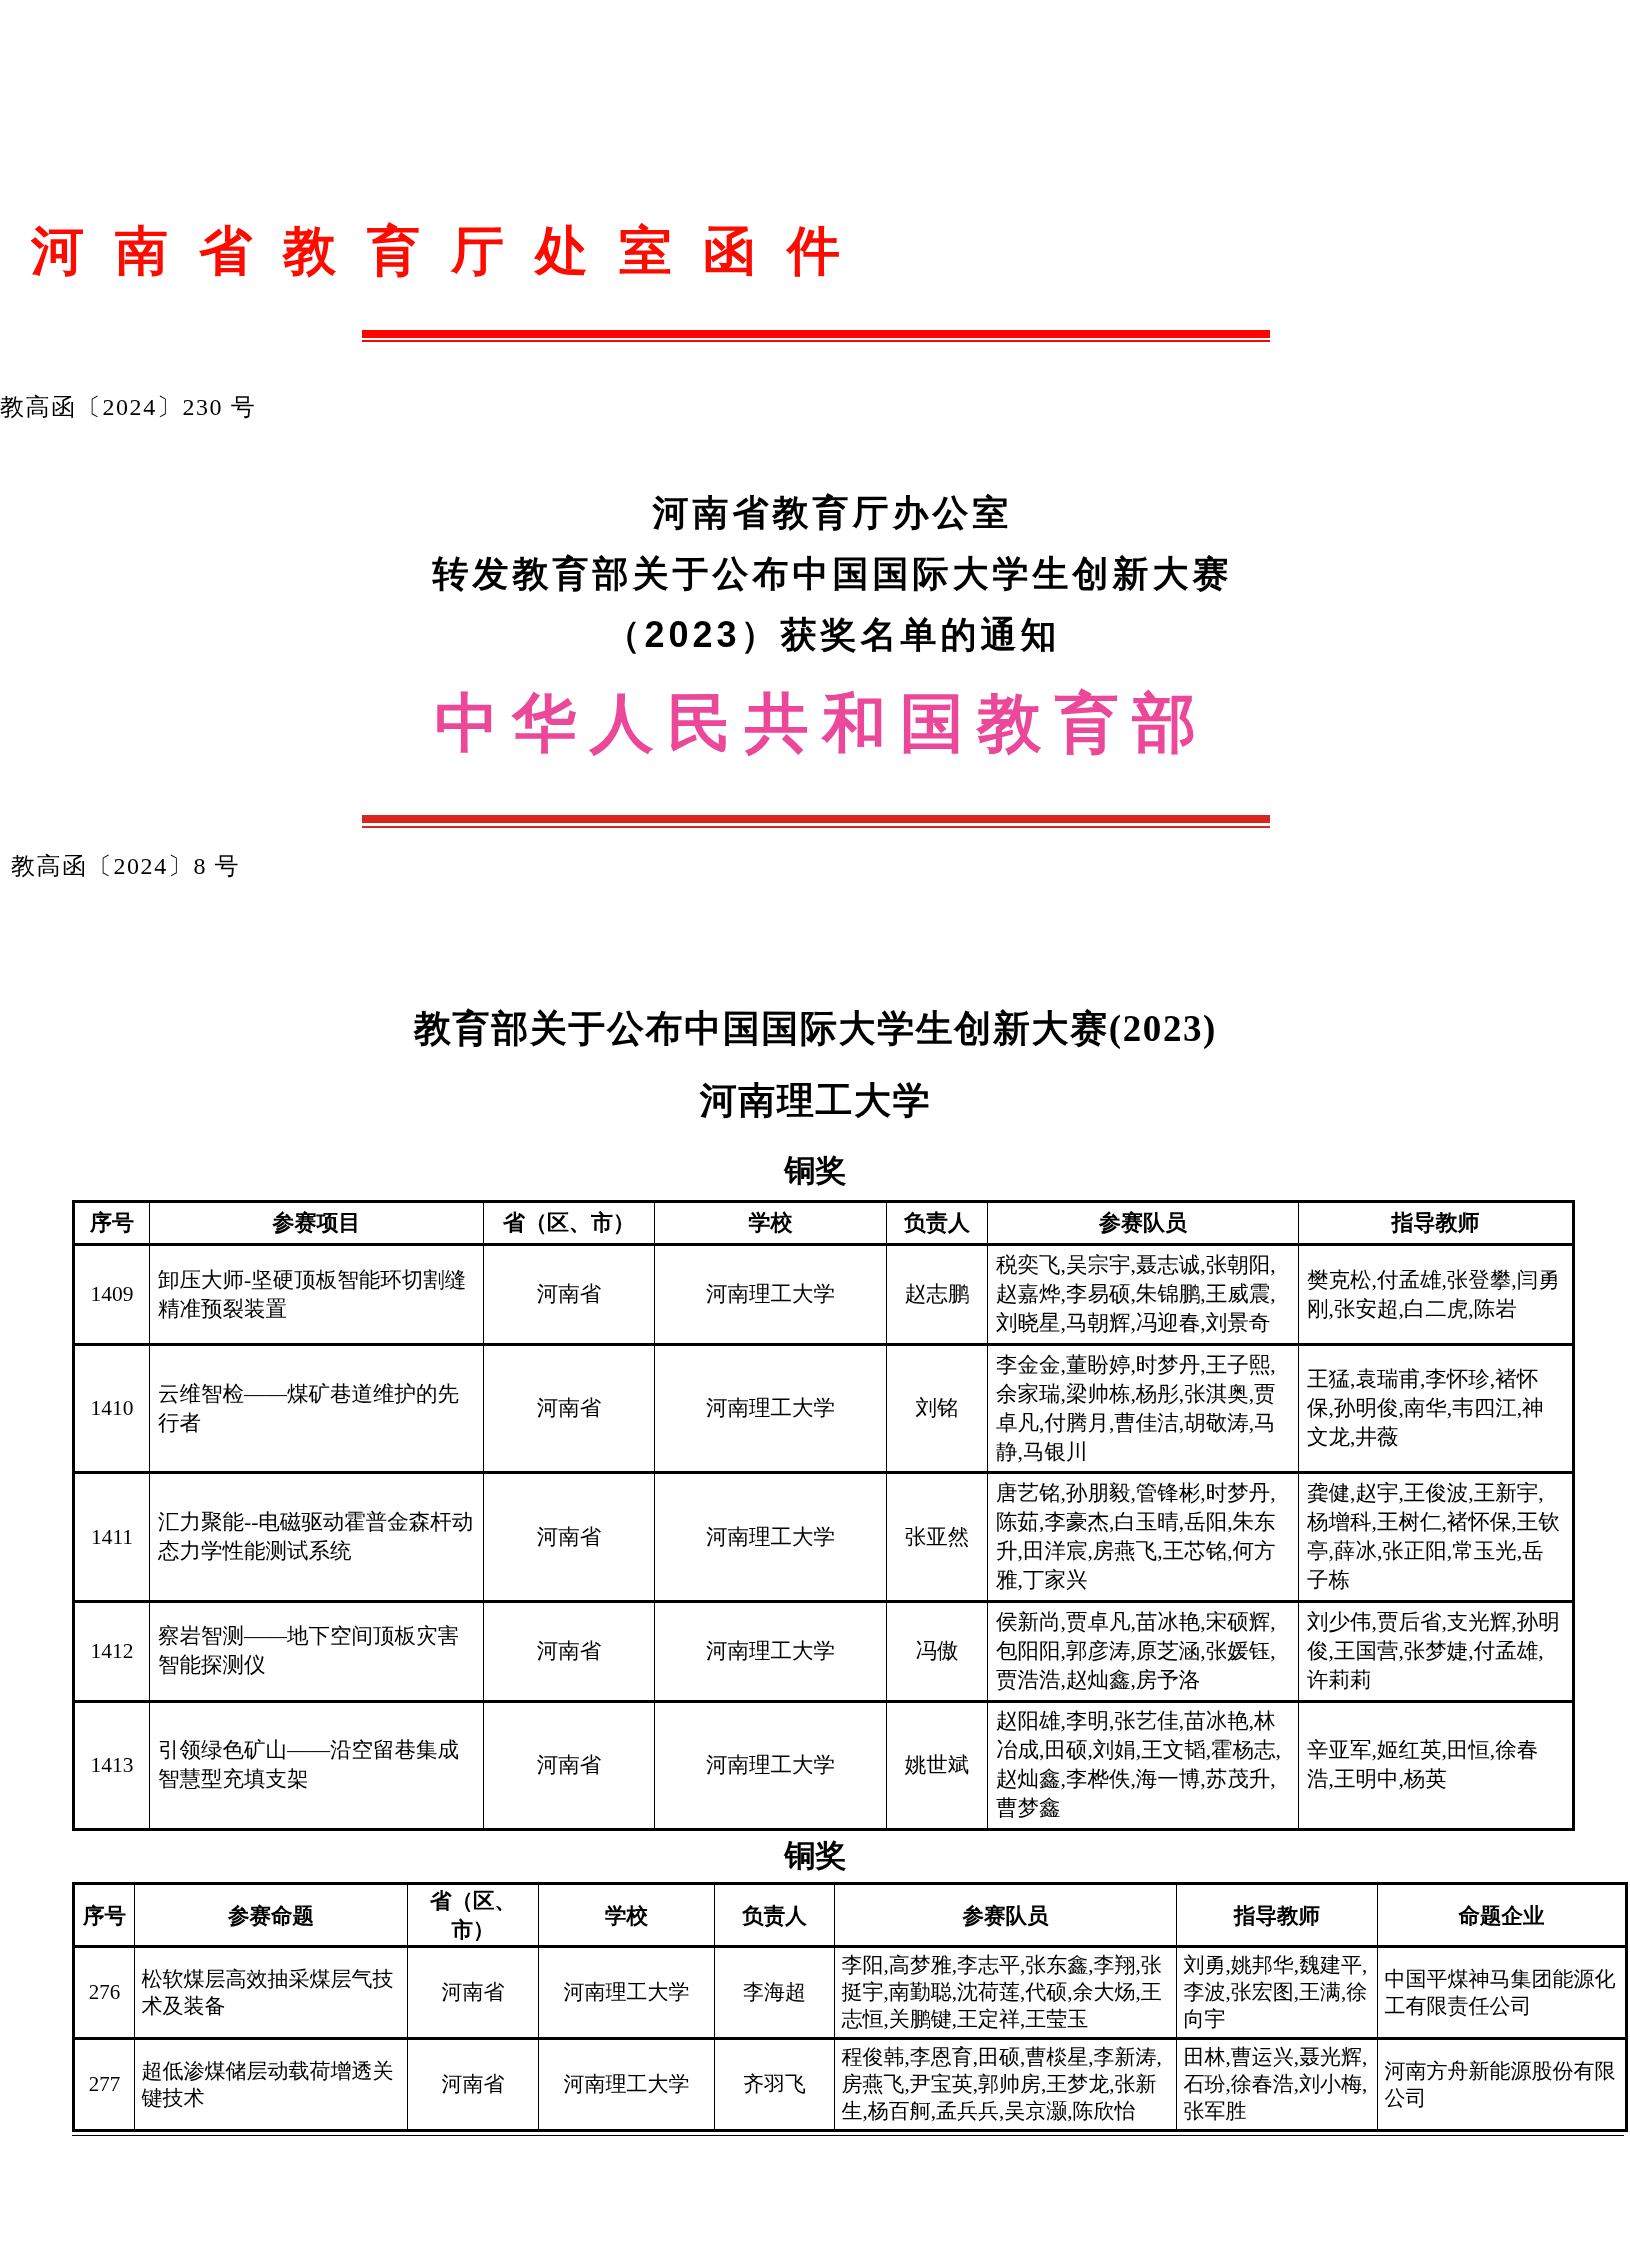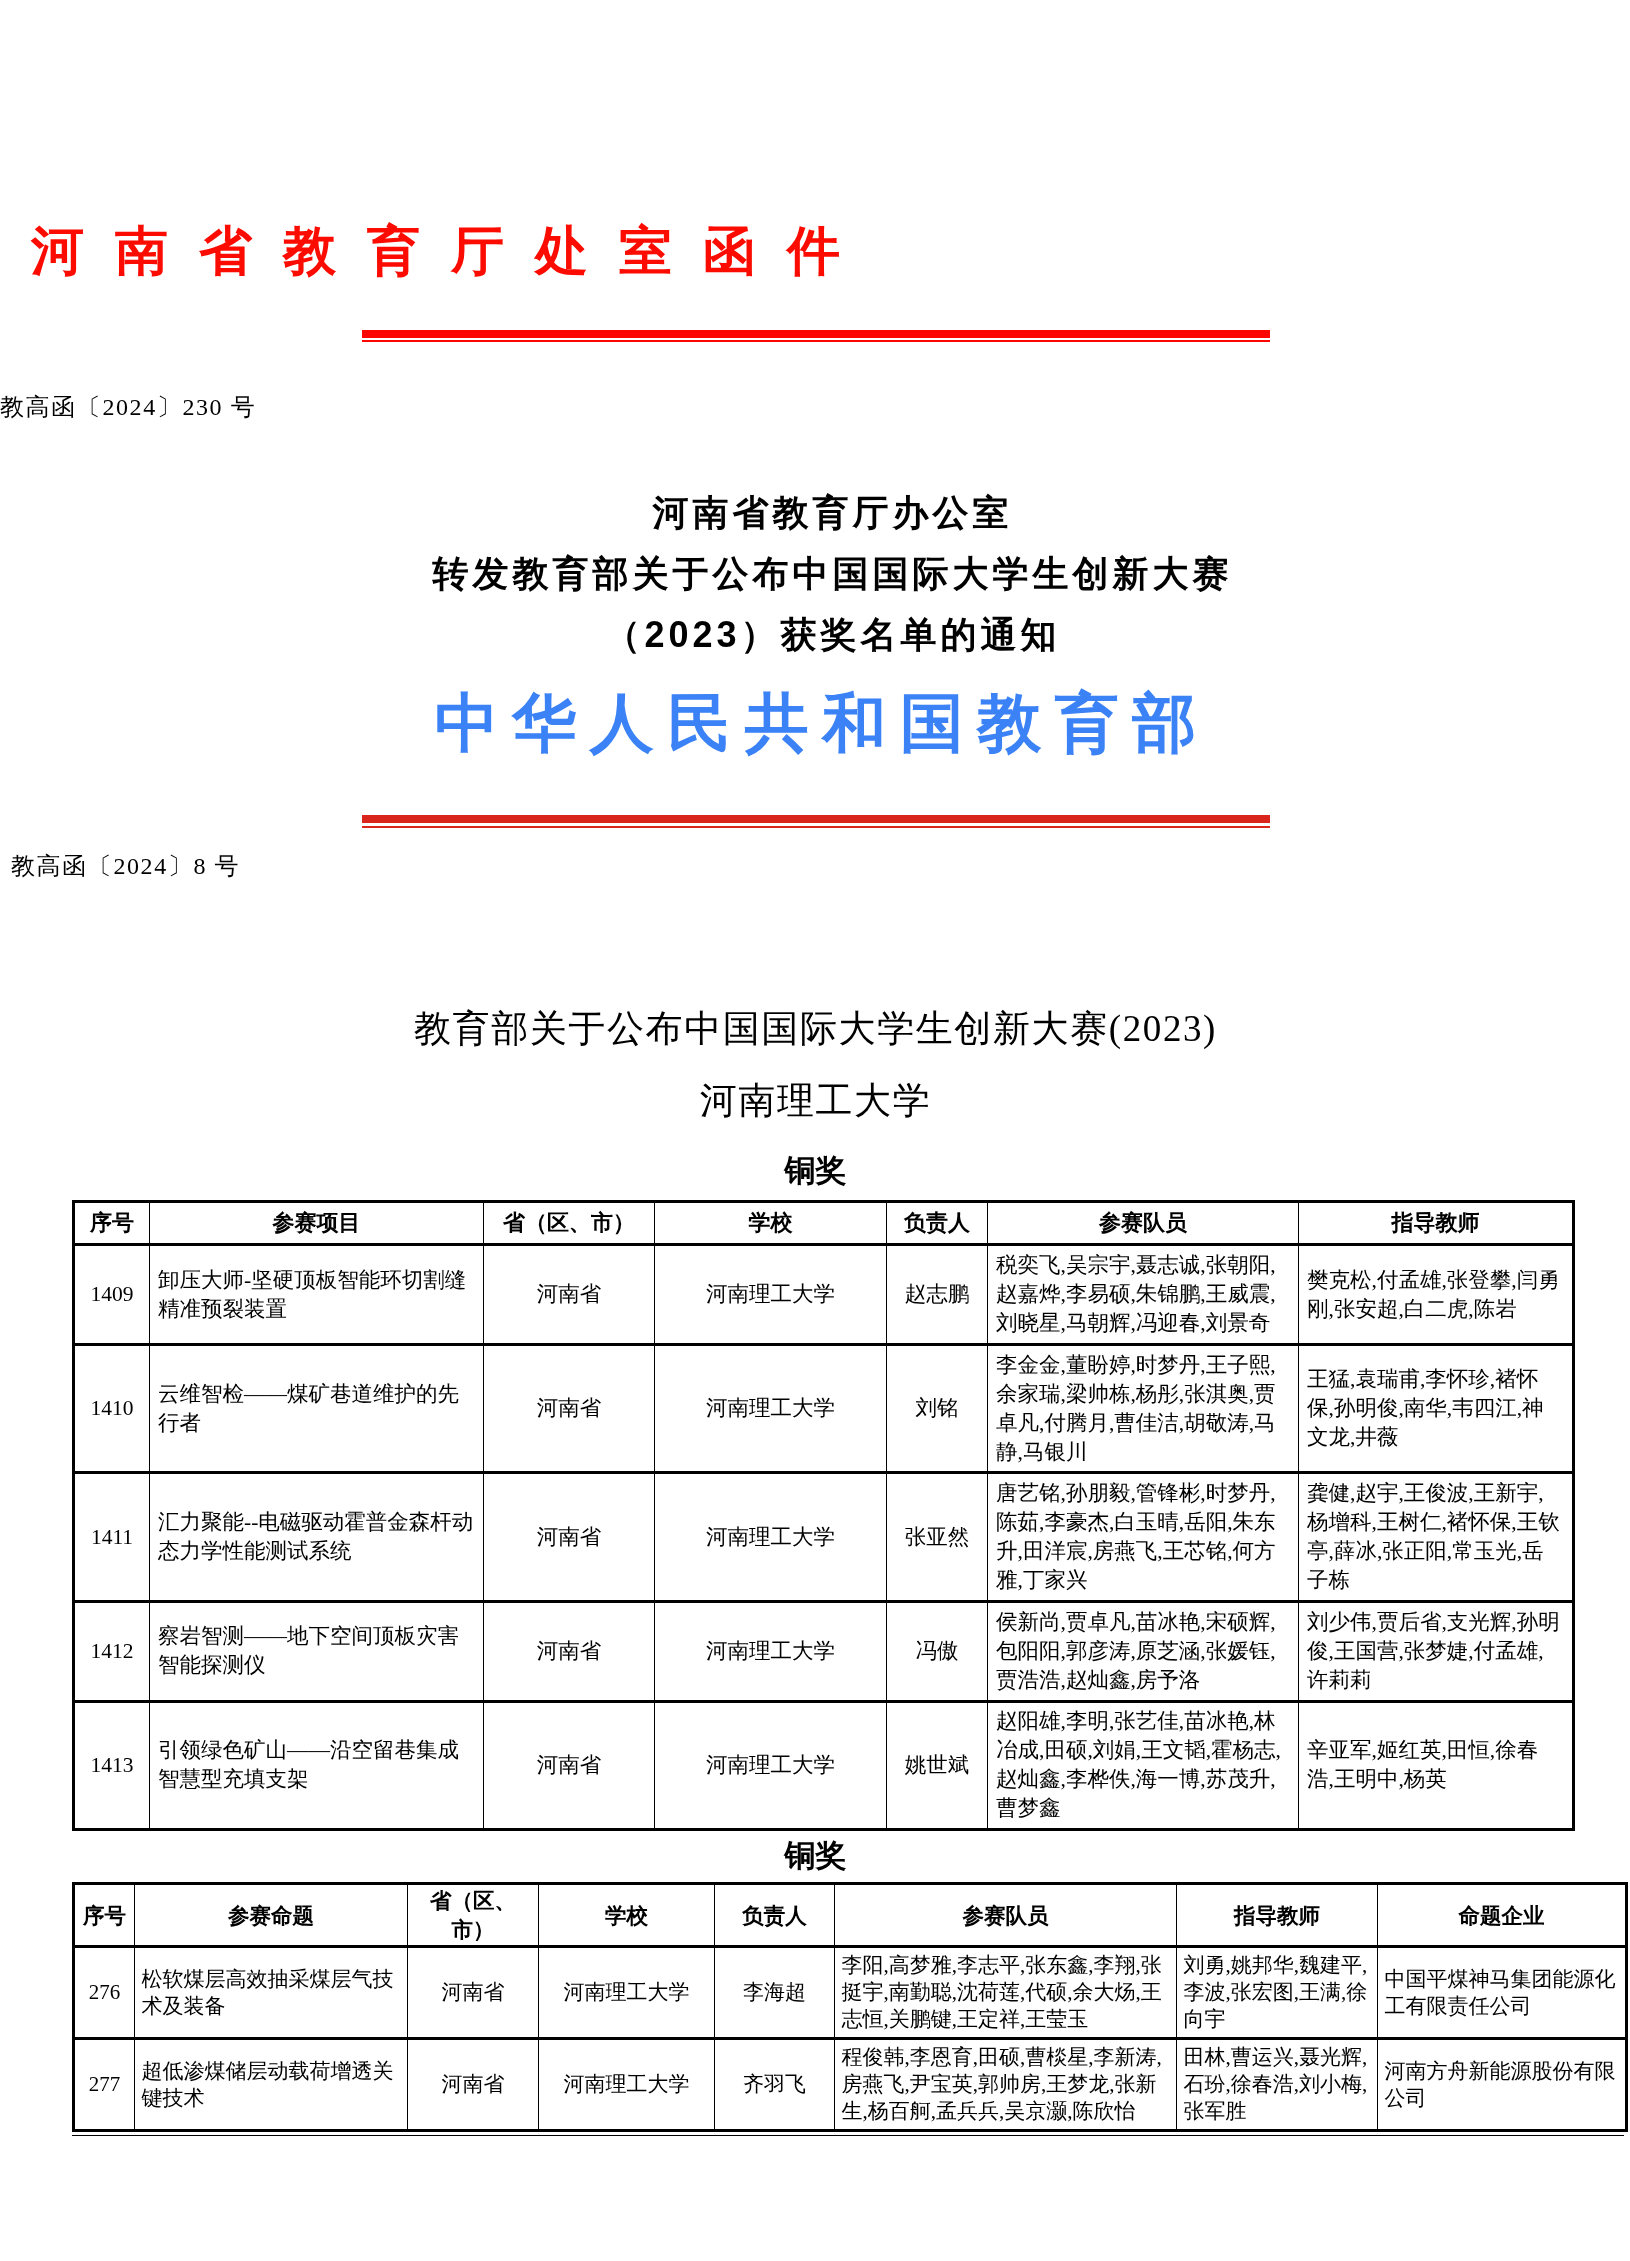--- a/index.html
+++ b/index.html
@@ -27,26 +27,26 @@
   .doc-number.two { margin-top:22px; padding-right:388px;padding-left:11px; }
   
   .fwd-title {
     margin-top:59px; text-align:center; font-weight:bold;
     font-family:"Liberation Sans","DejaVu Sans",sans-serif;
     font-size:36px; line-height:61px; letter-spacing:4px;padding-left:34px;
   }
   
   .ministry {
     margin-top:21px; text-align:center; font-weight:bold;
-    font-size:64px; line-height:76px; color:#3b82f6;
+    font-size:64px; line-height:76px; color:#ec4899;
     letter-spacing:13.5px; padding-left:13.5px;
   }
   
   .notice-title {
-    margin-top:111px; text-align:center; font-weight:normal;
+    margin-top:111px; text-align:center; font-weight:bold;
     font-size:37px; line-height:72px; letter-spacing:1.6px;
   }
   .award-label { margin-top:22px; text-align:center; font-size:31px; line-height:24px; font-weight:bold; }
   .award-label.second { margin-top:12.7px; }
   
   table.award {
     border-collapse:collapse; table-layout:fixed;
     margin-left:72px; margin-top:17.5px;
     border:3.2px solid #000;
   }

